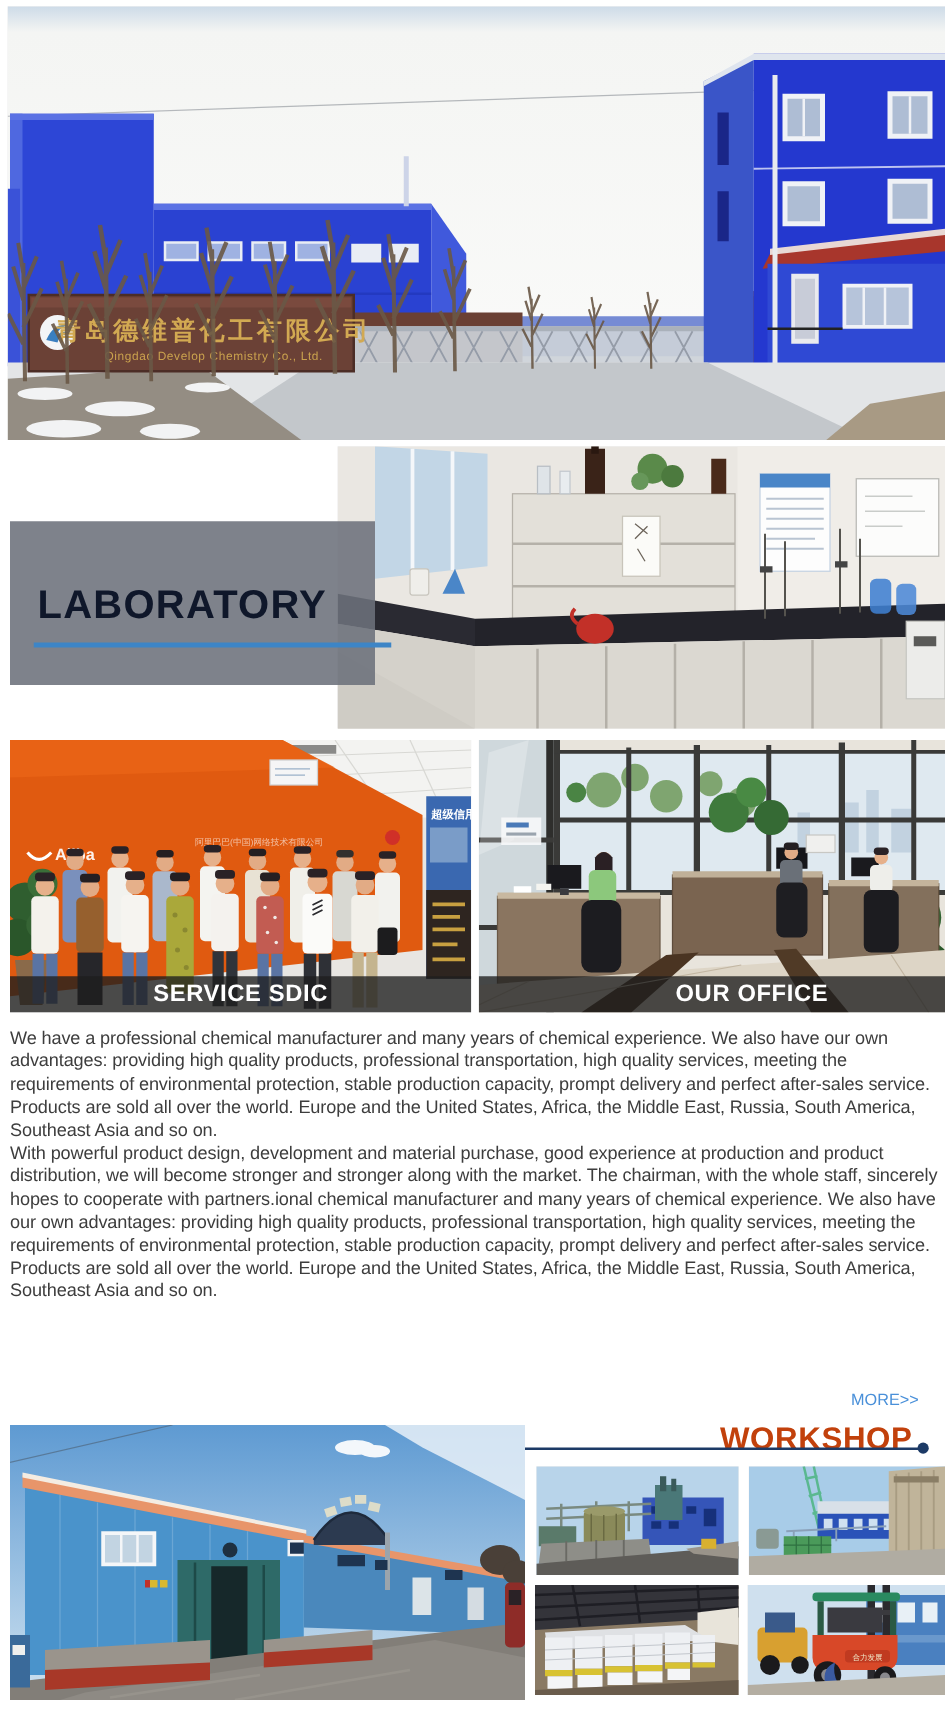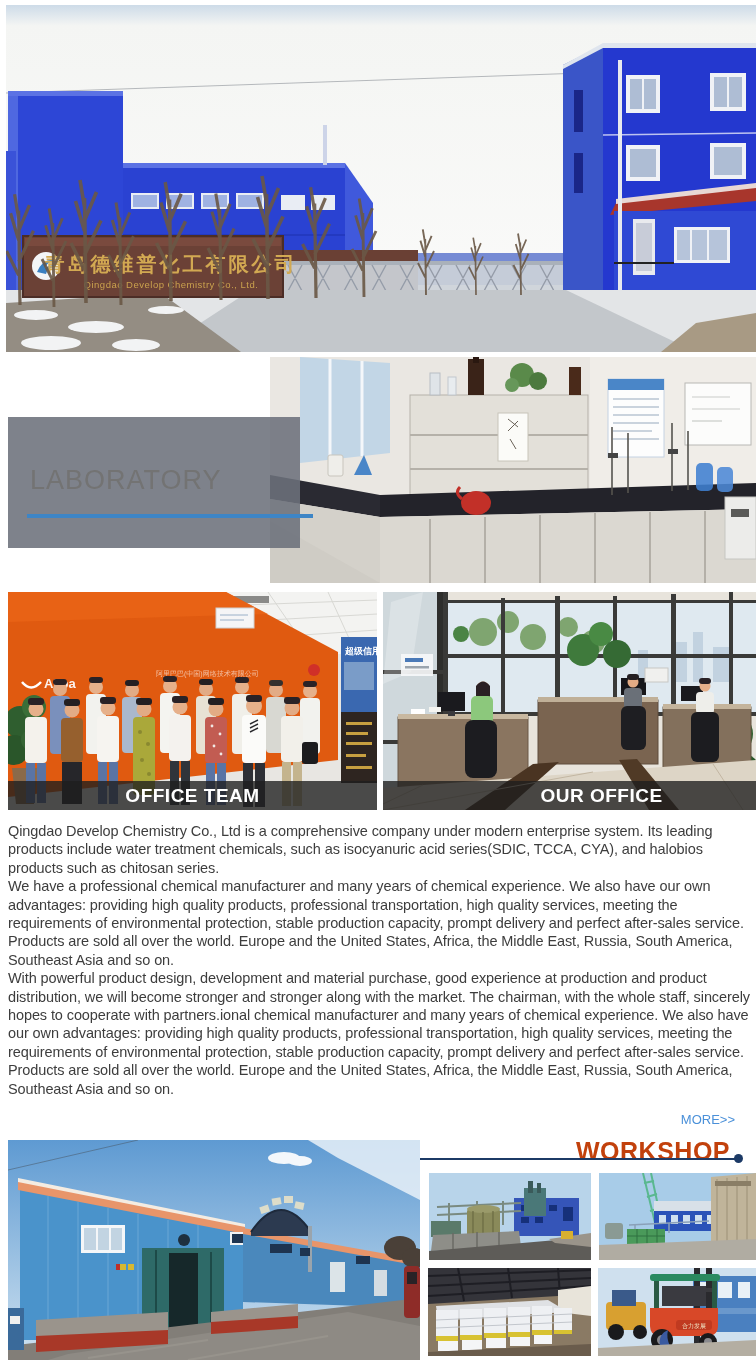--- a/index.html
+++ b/index.html
@@ -5,21 +5,21 @@
   html,body{margin:0;padding:0;background:#fff}
   .page{position:relative;width:756px;height:1369px;background:#fff;overflow:hidden;
         font-family:"Liberation Sans",sans-serif;color:#3d3d3d}
   .photo{position:absolute;overflow:hidden;background:#eee}
   .photo svg{display:block}
   
   .banner{left:6px;top:5px;width:750px;height:347px}
   
   .lab{left:270px;top:357px;width:486px;height:226px}
   .lab-box{position:absolute;left:8px;top:417px;width:292px;height:131px;background:rgba(108,113,123,.88)}
-  .lab-label{position:absolute;left:22px;top:48px;color:#737373;font-size:27px;font-weight:400;letter-spacing:1px}
+  .lab-label{position:absolute;left:22px;top:48px;color:#0f172a;font-size:32px;font-weight:700;letter-spacing:1px}
   .lab-underline{position:absolute;left:27px;top:514px;width:286px;height:4px;background:#3d85c6}
   
   .team{left:8px;top:592px;width:369px;height:218px}
   .office{left:383px;top:592px;width:437px;height:218px}
   .caption{position:absolute;left:0;right:0;bottom:0;height:29px;background:rgba(30,30,30,.78);
            color:#fff;font-weight:bold;font-size:19px;letter-spacing:.5px;
            display:flex;align-items:center;justify-content:center}
   
   .about{position:absolute;left:8px;top:822px;width:744px;font-size:14.5px;line-height:18.4px;letter-spacing:-.1px}
   .about p{margin:0}
@@ -430,21 +430,21 @@
         <g transform="translate(284,0)">
             <circle cx="0" cy="116" r="7.5" fill="#e2ab85"></circle>
             <rect x="-8" y="105" width="16" height="7" rx="3" fill="#2a2226"></rect>
             <rect x="-11" y="124" width="22" height="46" rx="4" fill="#f2f0ea"></rect>
             <rect x="-10" y="170" width="9" height="44" fill="#c4b48e"></rect>
             <rect x="1" y="170" width="9" height="44" fill="#c4b48e"></rect>
             <rect x="10" y="150" width="16" height="22" rx="3" fill="#1c1c1e"></rect>
           </g>
       </g>
     </svg>
-    <div class="caption">OFFICE TEAM</div>
+    <div class="caption">SERVICE SDIC</div>
   </div>
 
   <div class="photo office">
     <svg width="373" height="218" viewBox="0 0 373 218">
       <rect width="373" height="218" fill="#e8e4dc"></rect>
       <rect x="60" y="8" width="313" height="115" fill="#dfe9f0"></rect>
       <g fill="#6f9a5a" opacity=".85">
         <circle cx="100" cy="40" r="14"></circle>
           <circle cx="125" cy="30" r="11"></circle>
           <circle cx="150" cy="45" r="13"></circle>
@@ -531,21 +531,20 @@
             <line x1="40" y1="193" x2="0" y2="212"></line>
             <line x1="210" y1="180" x2="200,218" y2="218"></line>
             <line x1="330" y1="172" x2="360" y2="218"></line>
           </g>
       </g>
     </svg>
     <div class="caption">OUR OFFICE</div>
   </div>
 
   <div class="about">
-    <p>Qingdao Develop Chemistry Co., Ltd is a comprehensive company under modern enterprise system. Its leading products include water treatment chemicals, such as isocyanuric acid series(SDIC, TCCA, CYA), and halobios products such as chitosan series.</p>
     <p>We have a professional chemical manufacturer and many years of chemical experience. We also have our own advantages: providing high quality products, professional transportation, high quality services, meeting the requirements of environmental protection, stable production capacity, prompt delivery and perfect after-sales service.</p>
     <p>Products are sold all over the world. Europe and the United States, Africa, the Middle East, Russia, South America, Southeast Asia and so on.</p>
     <p>With powerful product design, development and material purchase, good experience at production and product distribution, we will become stronger and stronger along with the market. The chairman, with the whole staff, sincerely hopes to cooperate with partners.ional chemical manufacturer and many years of chemical experience. We also have our own advantages: providing high quality products, professional transportation, high quality services, meeting the requirements of environmental protection, stable production capacity, prompt delivery and perfect after-sales service.</p>
     <p>Products are sold all over the world. Europe and the United States, Africa, the Middle East, Russia, South America, Southeast Asia and so on.</p>
   </div>
   <a class="more" href="#">MORE&gt;&gt;</a>
 
   <div class="ws-head">WORKSHOP</div>
   <div class="ws-rule"></div>
   <div class="ws-dot"></div>

